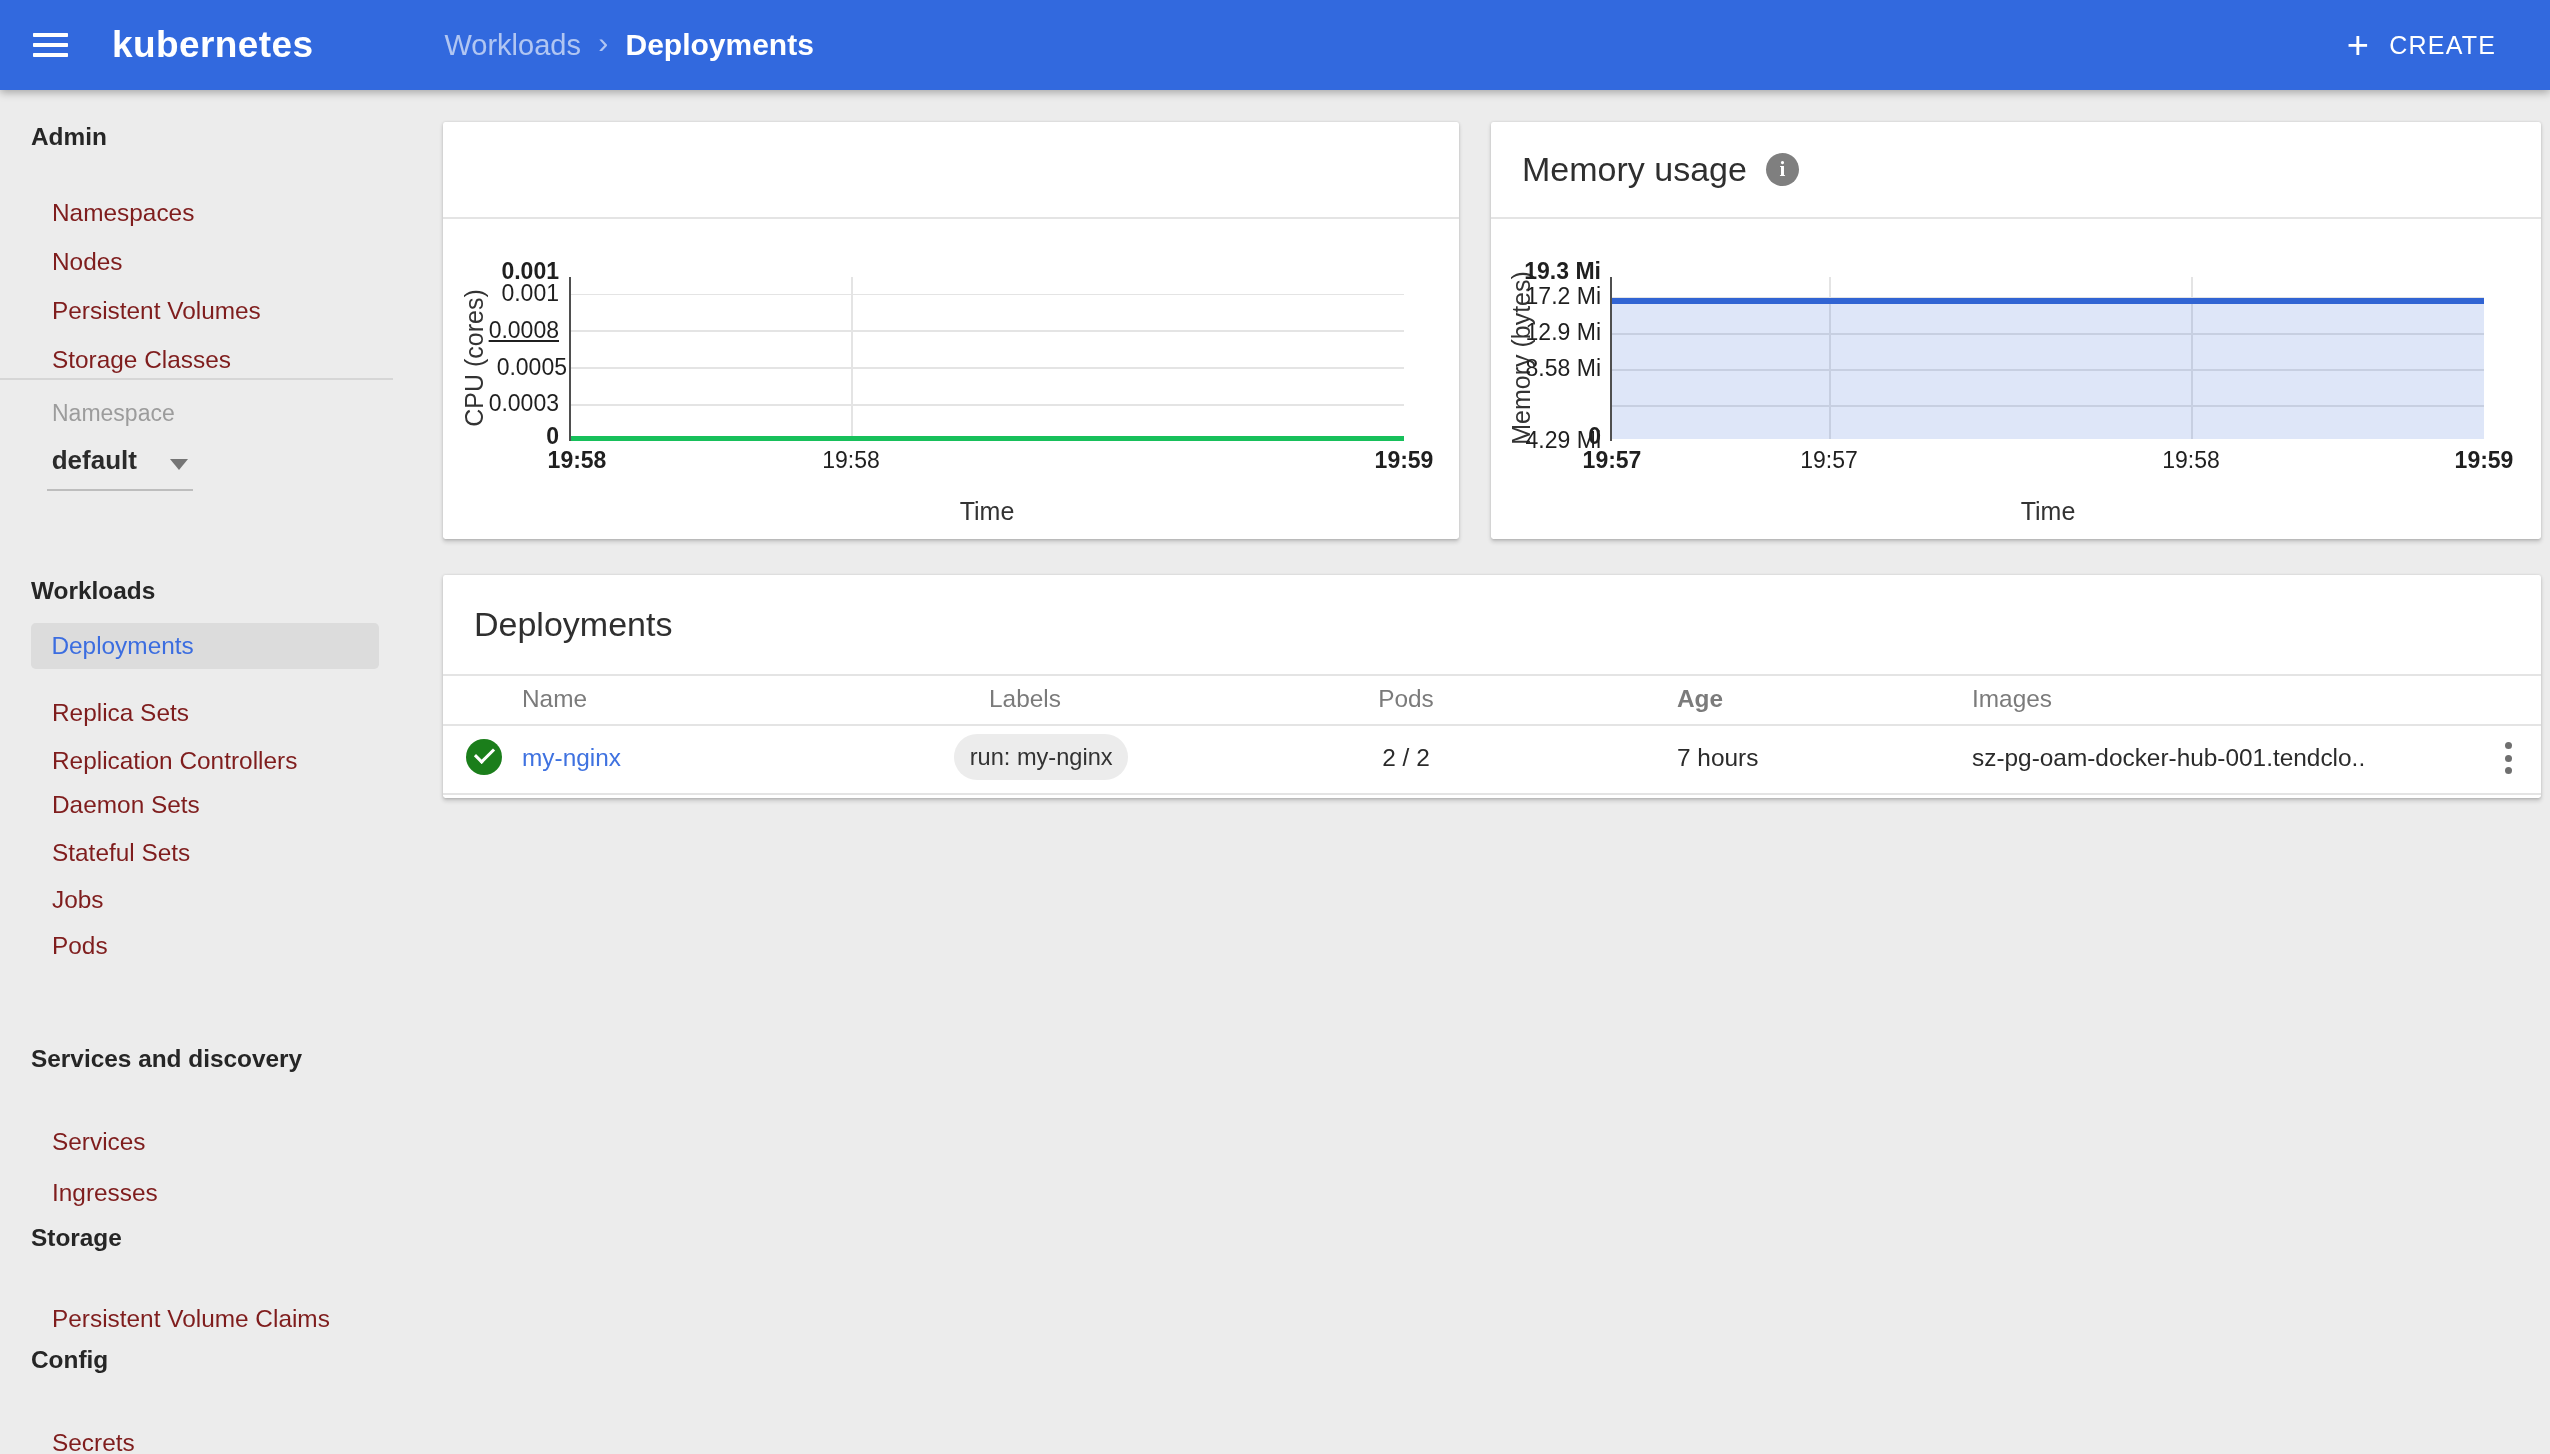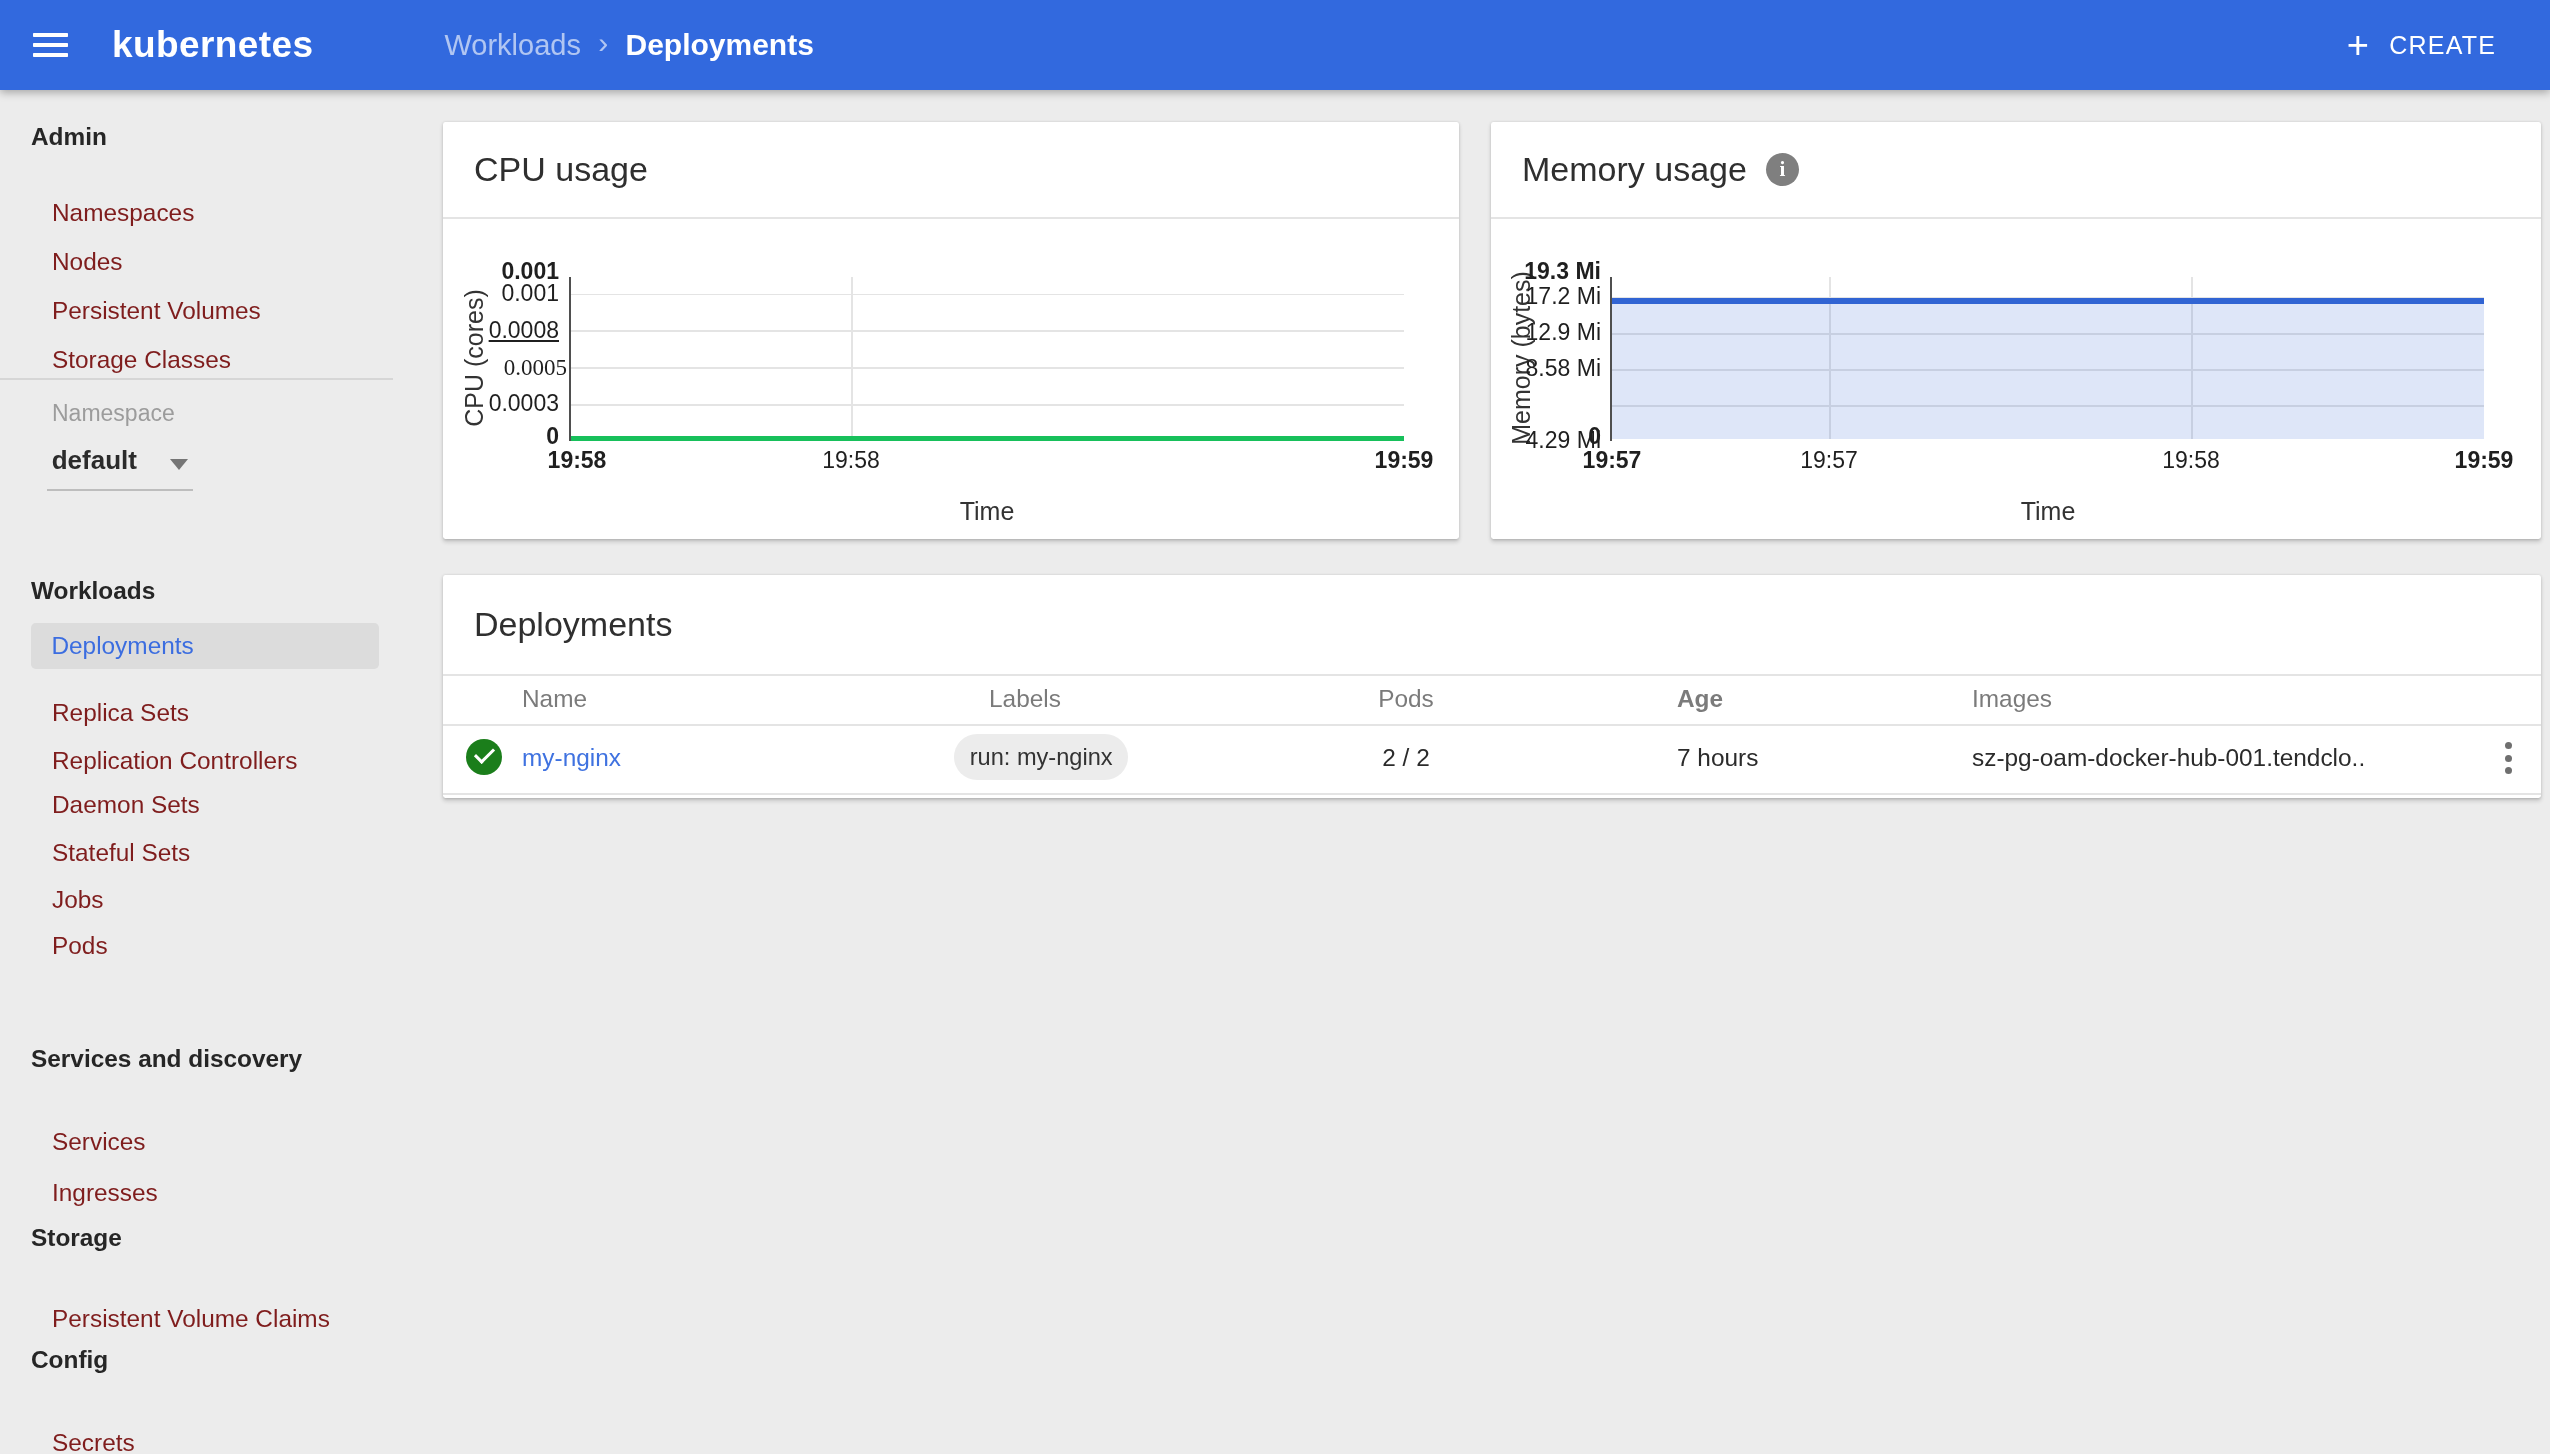--- a/index.html
+++ b/index.html
@@ -149,31 +149,28 @@
   <div class="side-item" style="top:1066px">Ingresses</div>
 
   <div class="side-header" style="top:1131px">Storage</div>
   <div class="side-item" style="top:1192px">Persistent Volume Claims</div>
 
   <div class="side-header" style="top:1253px">Config</div>
   <div class="side-item" style="top:1316px">Secrets</div>
 </div>
 
 <div class="card" style="left:443px;top:122px;width:1016px;height:417px;">
-  <div class="card-title-row">
-    <span class="card-title">CPU usage</span>
-  </div>
   <div class="card-divider"></div>
 
   <div class="axis-title-y" style="left:31px;top:236px;">CPU (cores)</div>
 
   <div class="ytick b" style="left:0;width:116px;top:136px;">0.001</div>
   <div class="ytick" style="left:0;width:116px;top:158px;">0.001</div>
   <div class="ytick" style="left:0;width:116px;top:195px;text-decoration:underline;">0.0008</div>
-  <div class="ytick" style="left:8px;width:116px;top:232px;font-family:Liberation Serif, serif;">0.0005</div>
+  <div class="ytick" style="left:8px;width:116px;top:232px;">0.0005</div>
   <div class="ytick" style="left:0;width:116px;top:268px;">0.0003</div>
   <div class="ytick b" style="left:0;width:116px;top:301px;">0</div>
 
   <div class="plot" style="left:128px;top:155px;width:833px;height:162px;">
     <div class="yaxis-line"></div>
     <div class="hgrid" style="top:16.5px;"></div>
     <div class="hgrid" style="top:53px;"></div>
     <div class="hgrid" style="top:90px;"></div>
     <div class="hgrid" style="top:127px;"></div>
     <div class="vgrid" style="left:280px;"></div>

